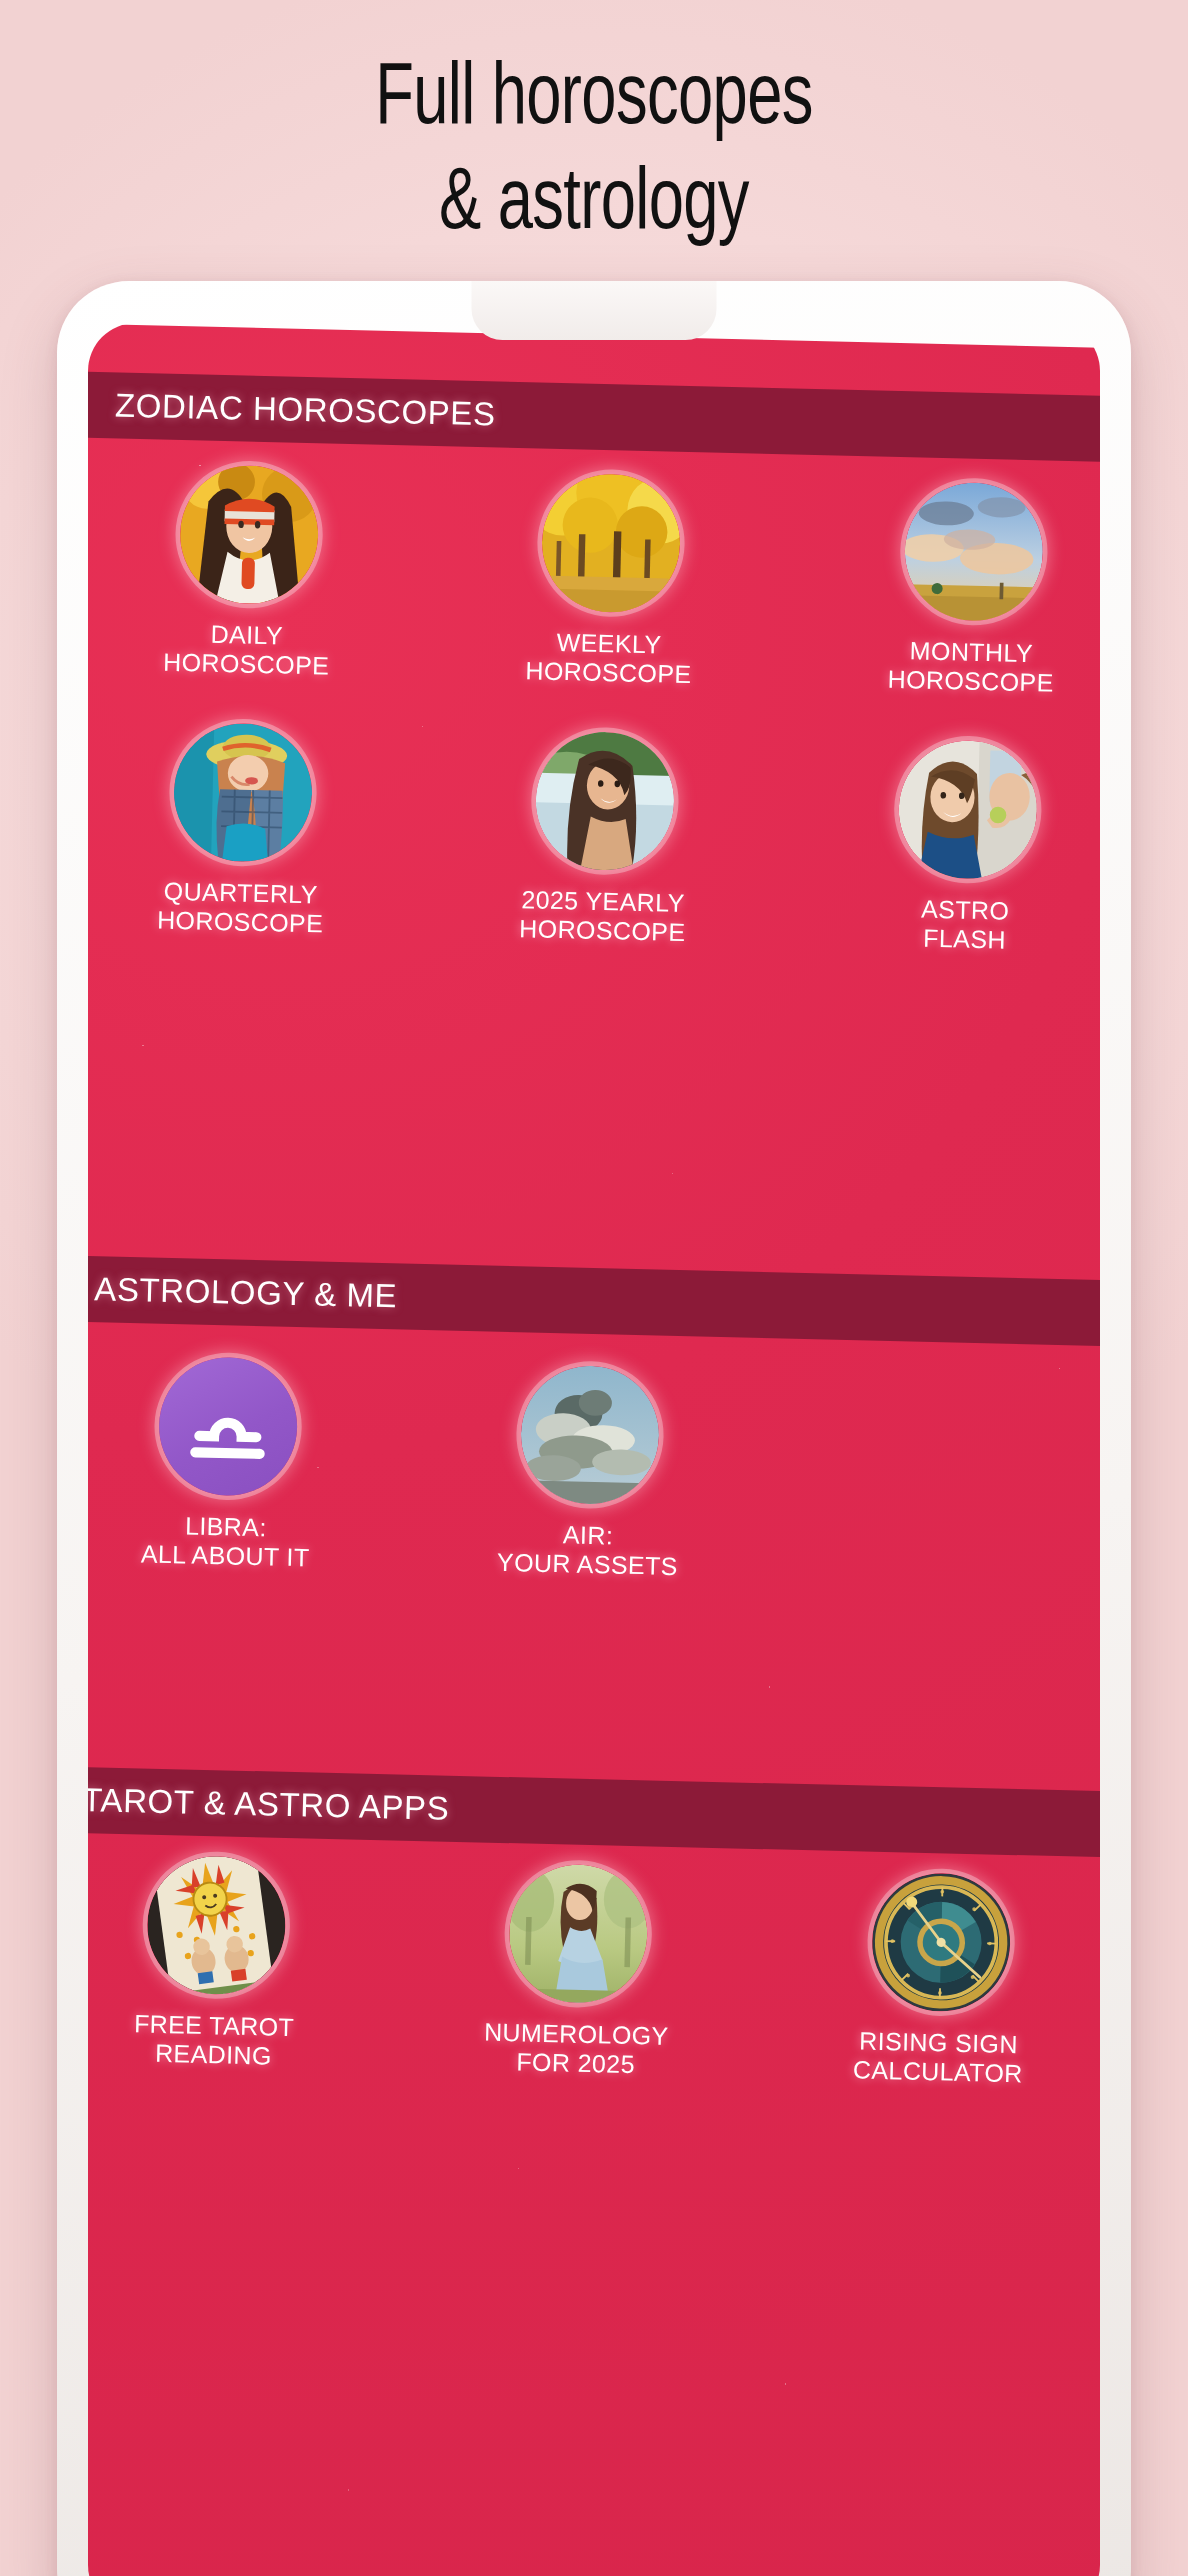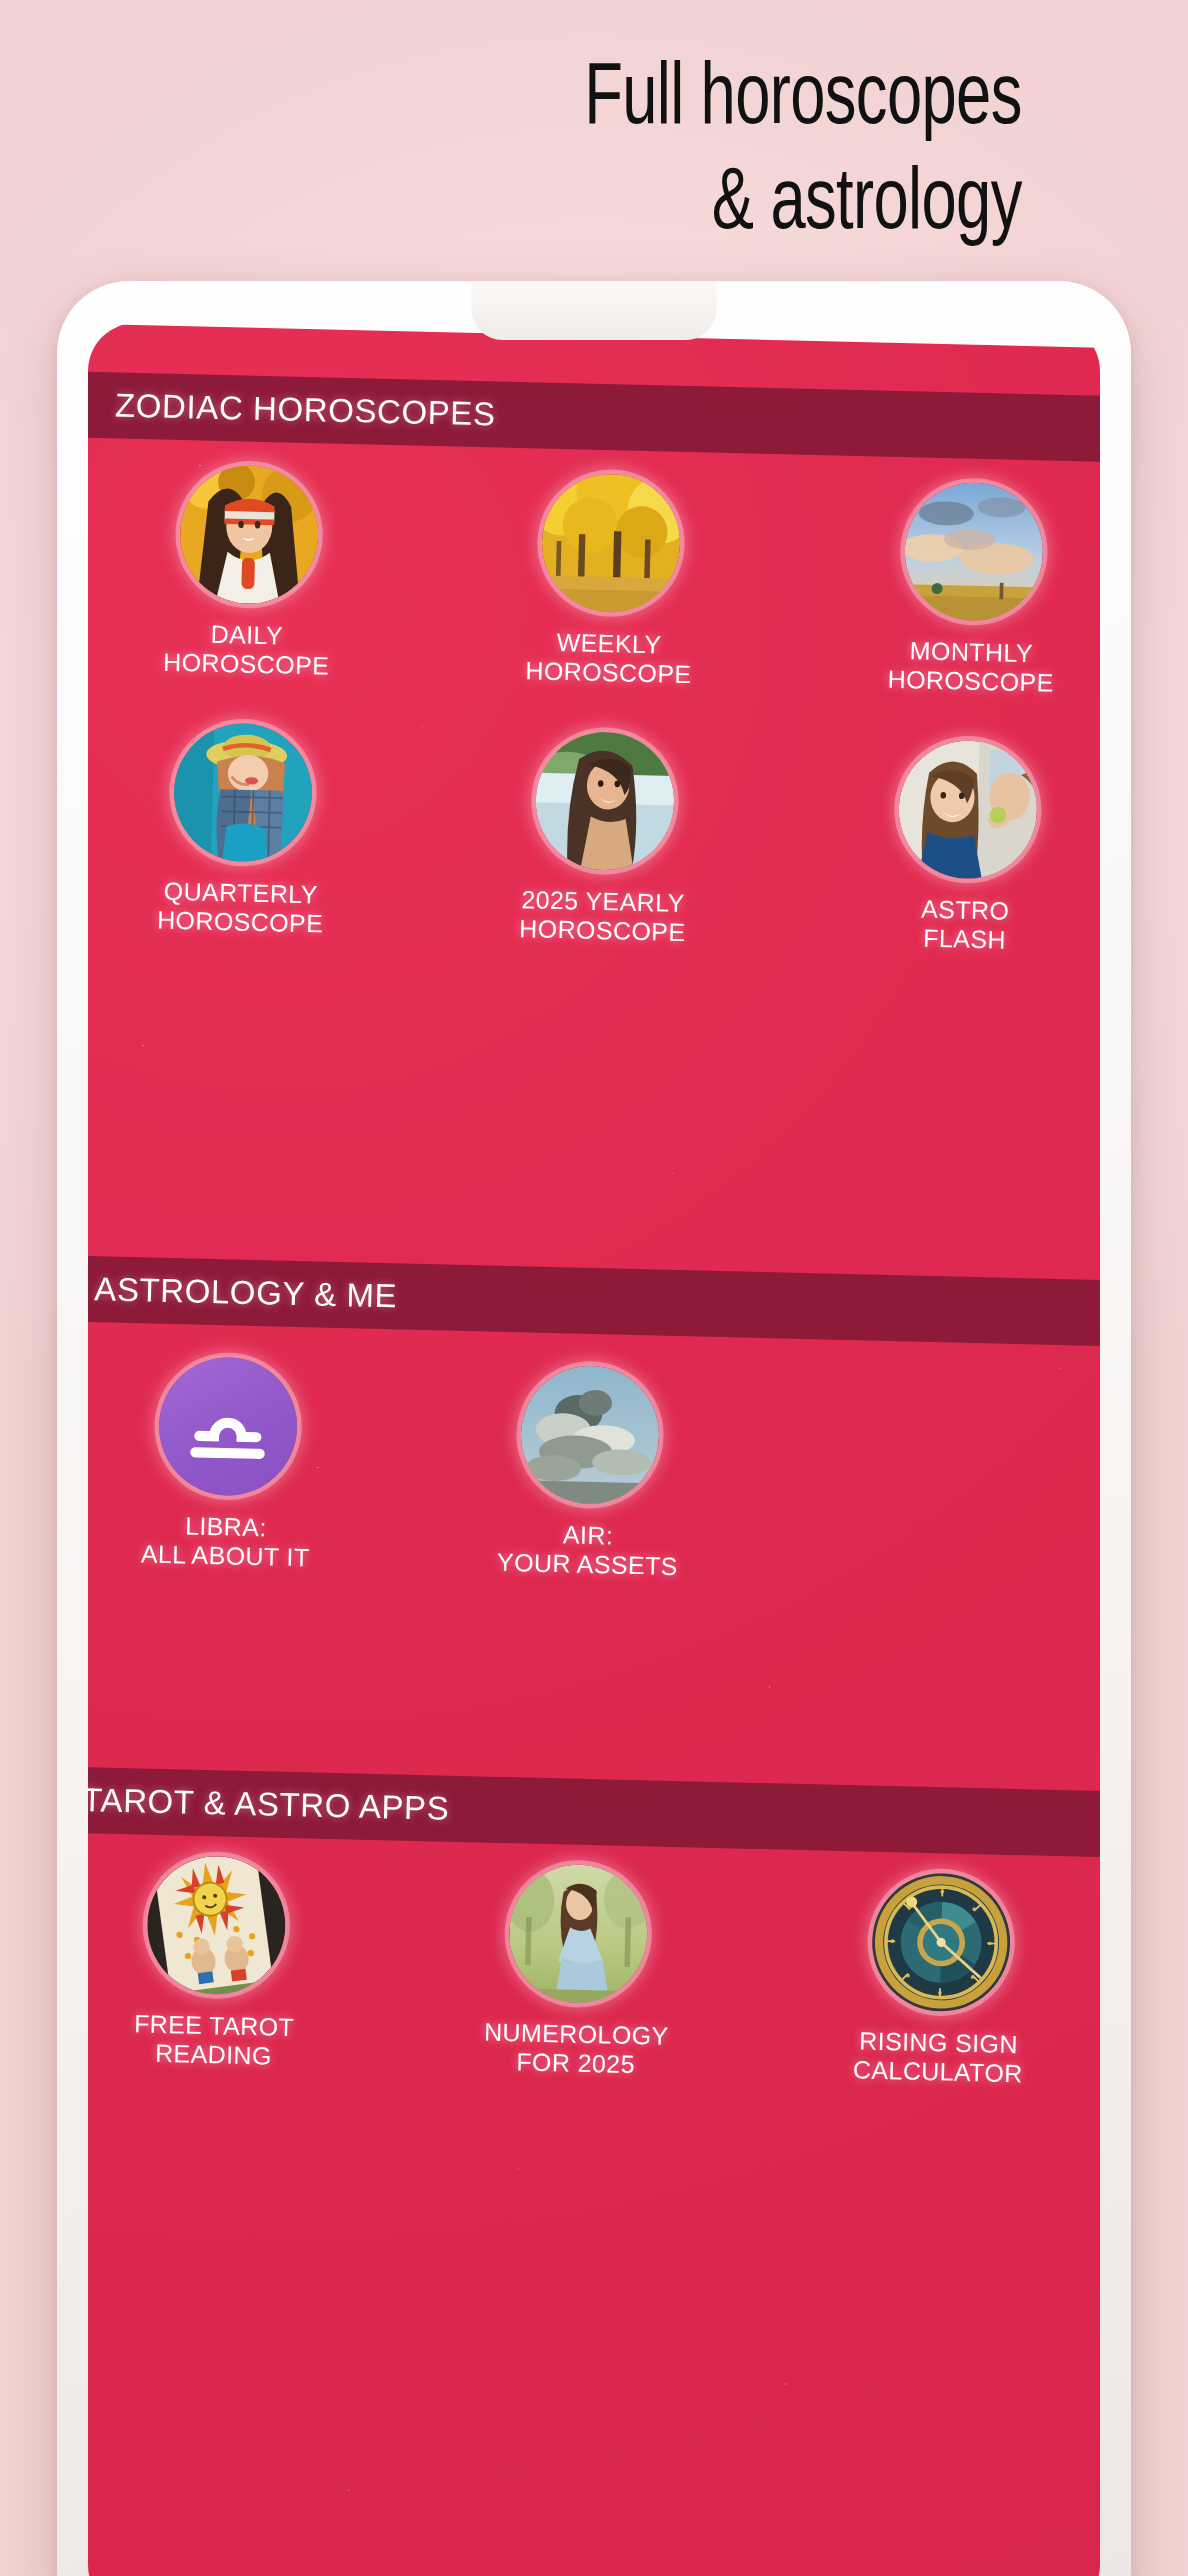--- a/index.html
+++ b/index.html
@@ -13,21 +13,21 @@
   
   #backdrop{
     position:absolute; inset:0;
     background:
       radial-gradient(ellipse 829px 829px at 50% 30%, #fbe6e6 0%, #f7dcdc 45%, #f2d2d2 100%);
   }
 
   
   #headline{
     position:absolute; top:48px; left:0; width:1188px;
-    text-align:right; z-index:5;
+    text-align:center; z-index:5;
   }
   #headline .ln{
     display:block;
     color:#111111;
     font-size:88px;
     line-height:90px;
     font-weight:400;
     letter-spacing:-0.9px;
     transform:scaleX(.72);
     transform-origin:center;

